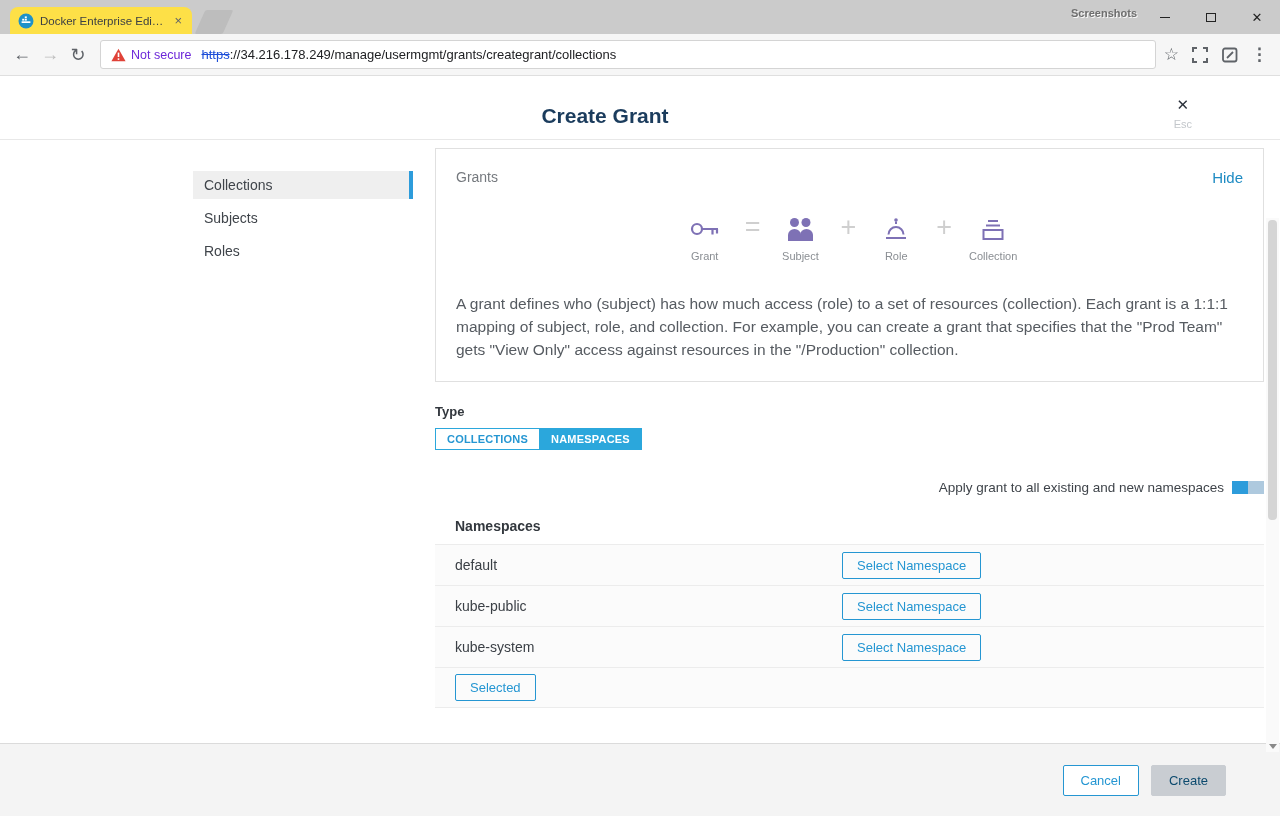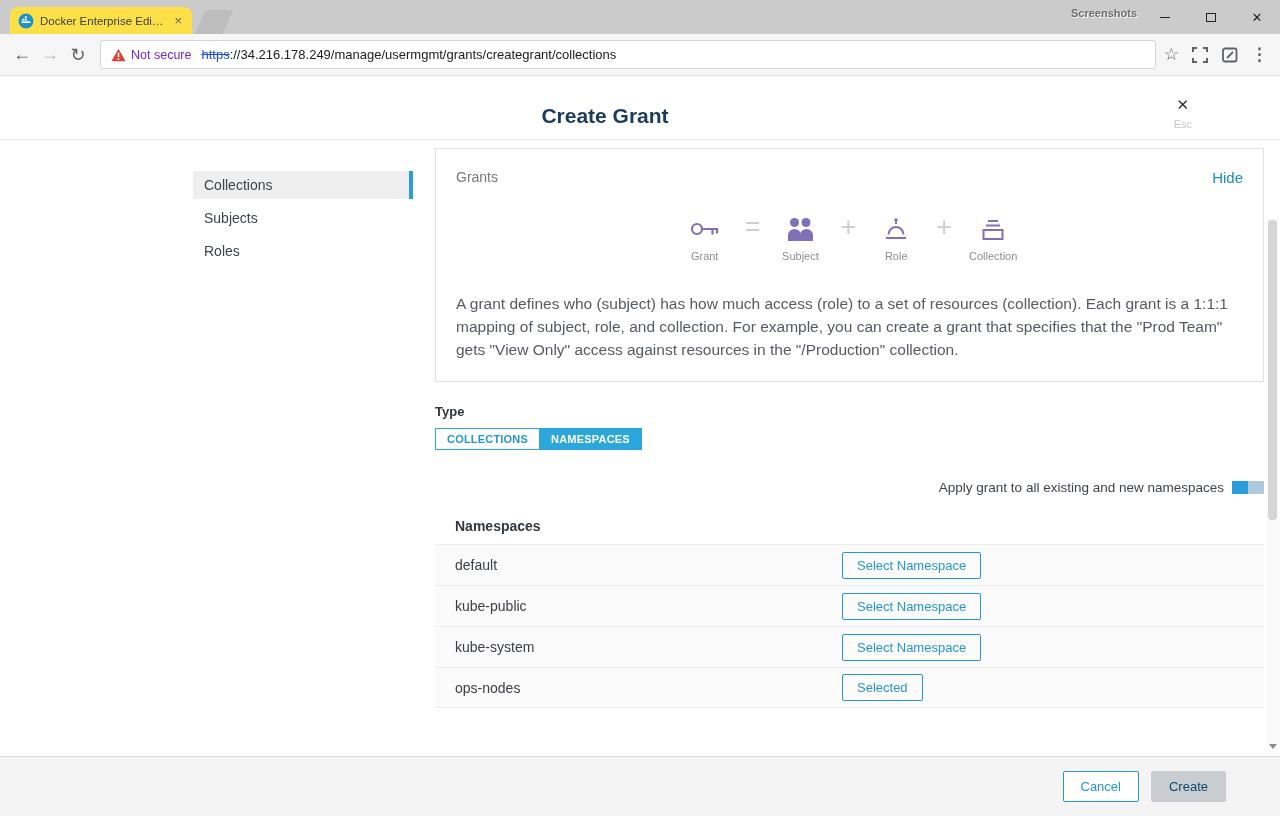--- a/index.html
+++ b/index.html
@@ -112,21 +112,21 @@
   }
   .ns-row:last-child { border-bottom:1px solid #ECECEC; }
   .ns-name { width:387px; font-size:14px; color:#3B4046; }
   .ns-btn {
     font-size:13px; color:#2596D2; background:transparent;
     border:1px solid #2596D2; border-radius:2px; padding:5px 14px; cursor:pointer;
     font-family:"Liberation Sans", sans-serif;
   }
 
   .footer {
-    position:absolute; left:0; bottom:0; width:1280px; height:60px;
+    position:absolute; left:0; bottom:0; width:1280px; height:73px;
     background:#F4F4F4; border-top:1px solid #DBDBDB;
     display:flex; align-items:center; justify-content:flex-end; gap:12px; padding-right:54px;
   }
   .btn { font-size:13px; border-radius:2px; padding:7px 17px; cursor:pointer; font-family:"Liberation Sans", sans-serif; }
   .btn-cancel { background:#fff; border:1px solid #2596D2; color:#2596D2; }
   .btn-create { background:#C9CDD2; border:1px solid #C9CDD2; color:#0c4a6e; }
 
   .scrollbar { position:absolute; right:1px; top:142px; bottom:64px; width:13px; background:#FAFAFA; }
   .sb-thumb { position:absolute; top:2px; left:2px; width:9px; height:300px; background:#D5D5D5; border-radius:4px; cursor:pointer; }
   .sb-down {
@@ -295,21 +295,20 @@
       </div>
       <div class="ns-row">
         <span class="ns-name">kube-public</span>
         <button class="ns-btn">Select Namespace</button>
       </div>
       <div class="ns-row">
         <span class="ns-name">kube-system</span>
         <button class="ns-btn">Select Namespace</button>
       </div>
       <div class="ns-row">
-        <span class="ns-name">ops-nodes</span>
         <button class="ns-btn">Selected</button>
       </div>
 
     </div>
   </div>
 
   <div class="footer">
     <button class="btn btn-cancel">Cancel</button>
     <button class="btn btn-create">Create</button>
   </div>

